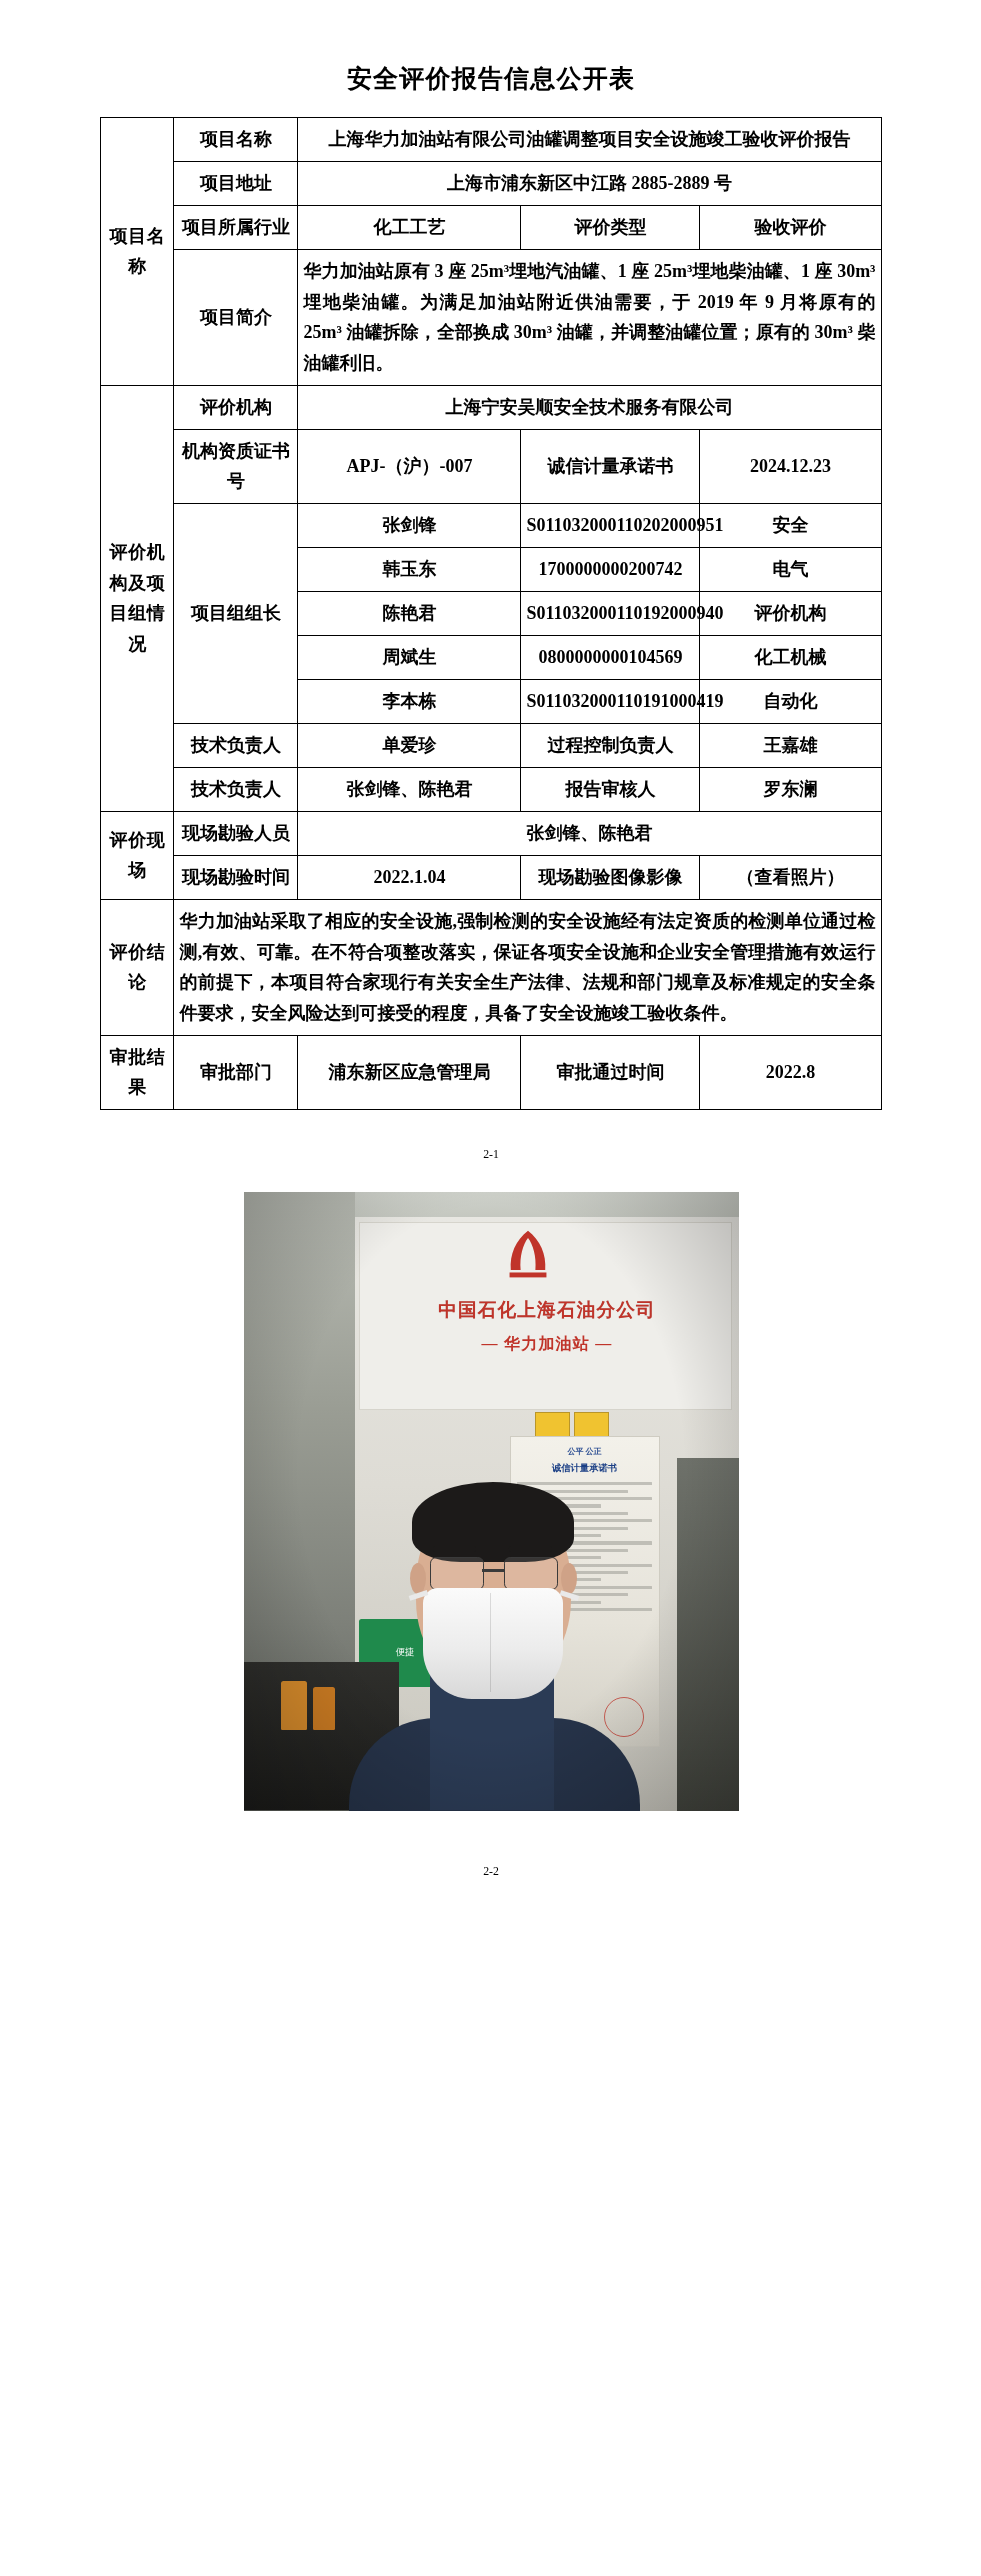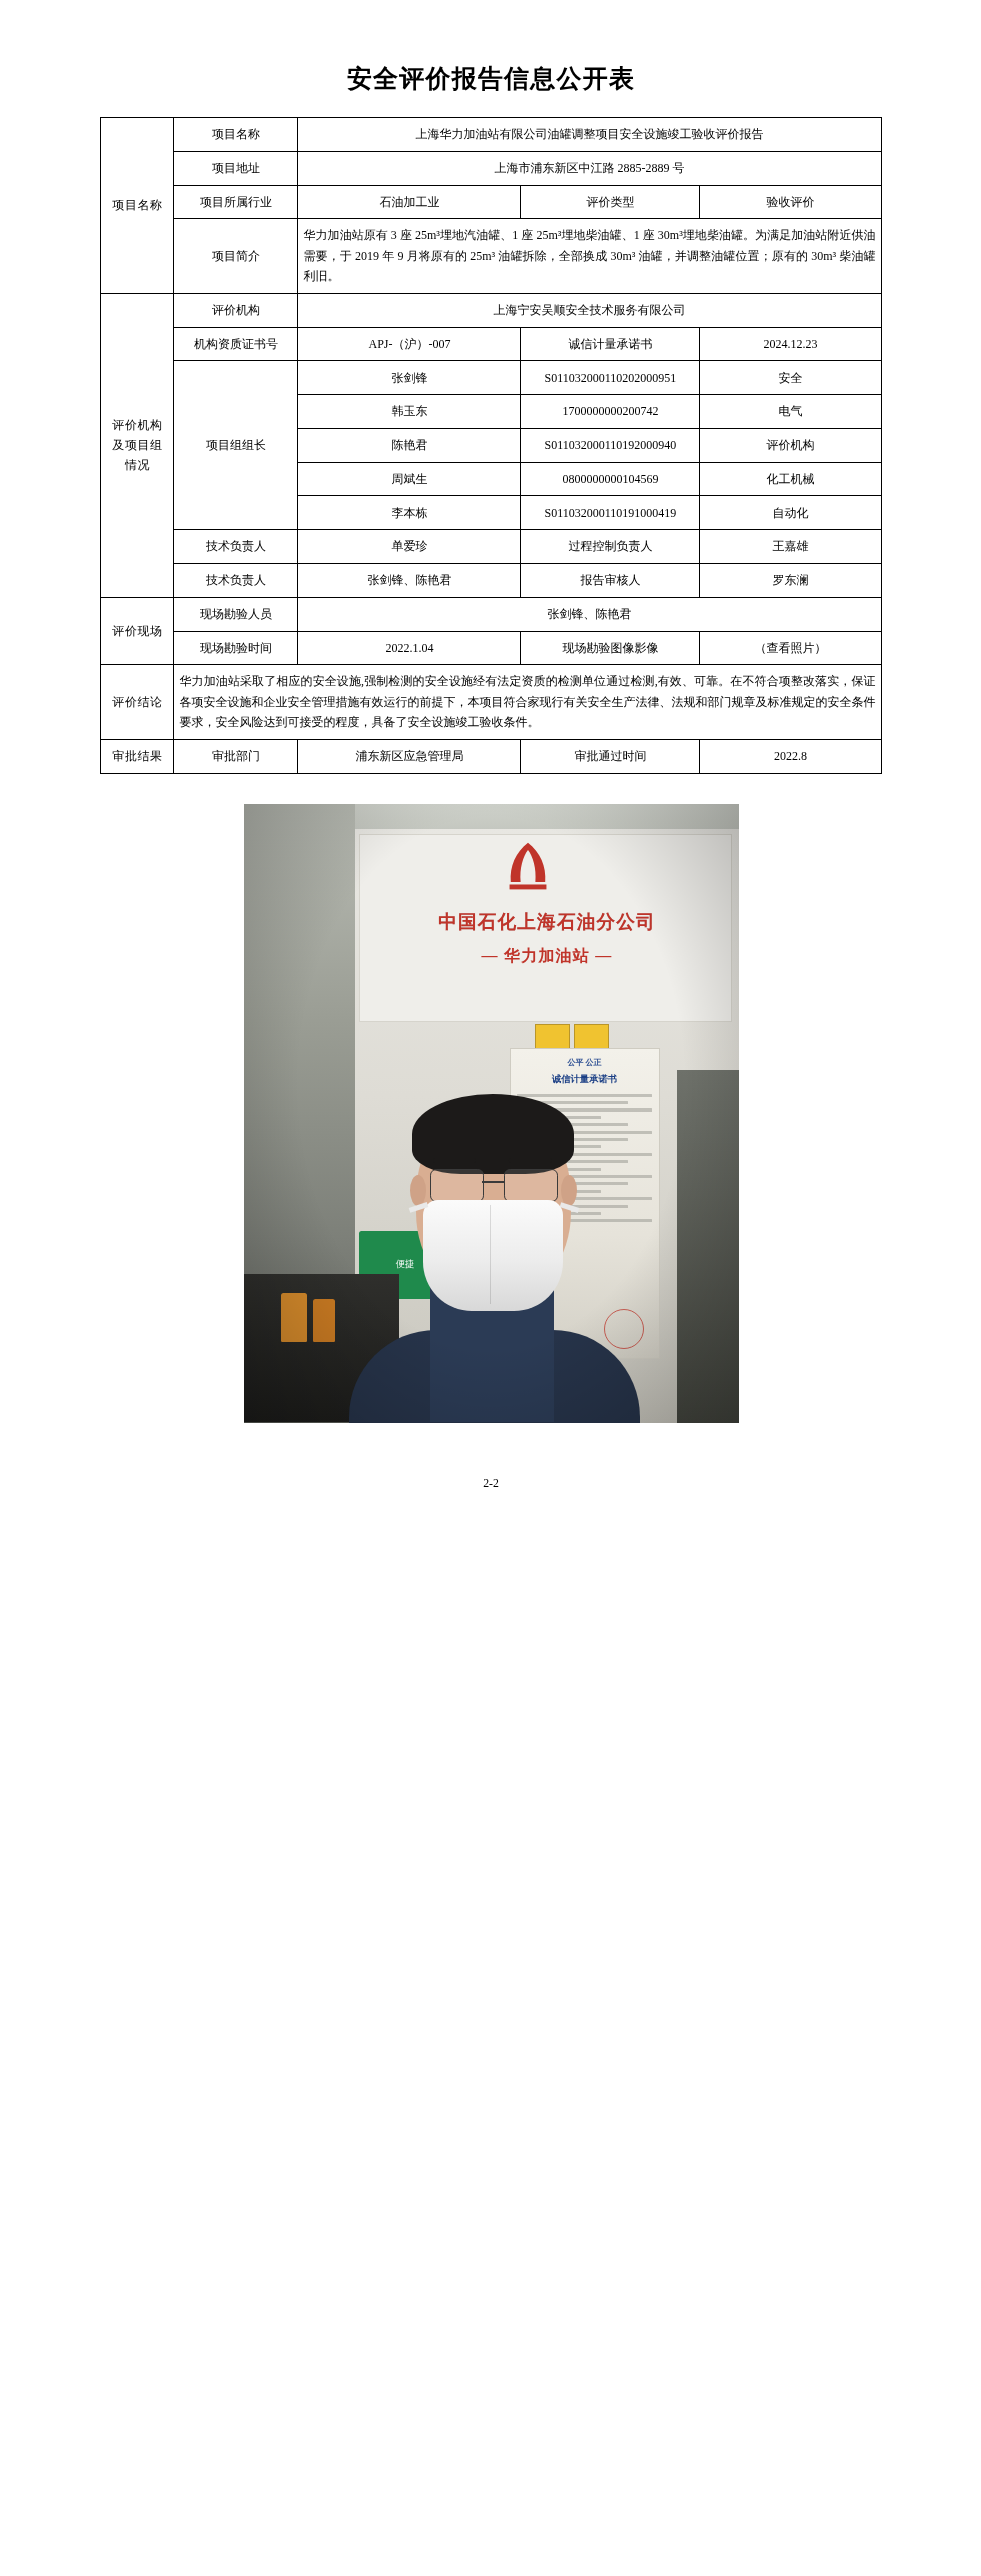--- a/index.html
+++ b/index.html
@@ -29,25 +29,25 @@
   }
   table.main {
     border-collapse: collapse;
     width: 779px;
     margin: 0 auto;
     table-layout: fixed;
   }
   table.main td {
     border: 0.9px solid #000000;
     padding: 6.2px 5px;
-    font-size: 12px;
+    font-size: 18px;
     line-height: 1.7;
     text-align: center;
     vertical-align: middle;
-    font-weight: normal;
+    font-weight: bold;
   }
   td.label-col {
     width: 73px;
     font-weight: bold;
     font-size: 13px;
     letter-spacing: 0.6px;
   }
   td.sublabel {
     width: 124px;
     font-weight: bold;
@@ -262,21 +262,21 @@
         <td class="label-col" rowspan="4">项目名称</td>
         <td class="sublabel">项目名称</td>
         <td colspan="3">上海华力加油站有限公司油罐调整项目安全设施竣工验收评价报告</td>
       </tr>
       <tr>
         <td class="sublabel">项目地址</td>
         <td colspan="3">上海市浦东新区中江路 2885-2889 号</td>
       </tr>
       <tr>
         <td class="sublabel">项目所属行业</td>
-        <td>石油加工业</td>
+        <td>化工工艺</td>
         <td>评价类型</td>
         <td>验收评价</td>
       </tr>
       <tr>
         <td class="sublabel">项目简介</td>
         <td colspan="3" class="textblock justify">华力加油站原有 3 座 25m³埋地汽油罐、1 座 25m³埋地柴油罐、1 座 30m³埋地柴油罐。为满足加油站附近供油需要，于 2019 年 9 月将原有的 25m³ 油罐拆除，全部换成 30m³ 油罐，并调整油罐位置；原有的 30m³ 柴油罐利旧。</td>
       </tr>
 
       <tr>
         <td class="label-col" rowspan="10">评价机构及项目组情况</td>
@@ -351,20 +351,21 @@
       <tr>
         <td class="label-col">审批结果</td>
         <td class="sublabel">审批部门</td>
         <td>浦东新区应急管理局</td>
         <td>审批通过时间</td>
         <td>2022.8</td>
       </tr>
     </tbody>
   </table>
 
+  <div class="page-num">2-1</div>
 
   <div class="photo-wrap">
     <div class="photo">
       <div class="ph-wallTop"></div>
       <div class="ph-wallL"></div>
       <div class="ph-board"></div>
       <div class="ph-boardFrame"></div>
 
       <svg class="ph-sinopec-logo" viewBox="0 0 120 96">
         <path class="sinopec-sun" d="M60 6 C40 22 30 44 32 70 L48 70 C46 48 52 28 60 18 C68 28 74 48 72 70 L88 70 C90 44 80 22 60 6 Z"></path>

